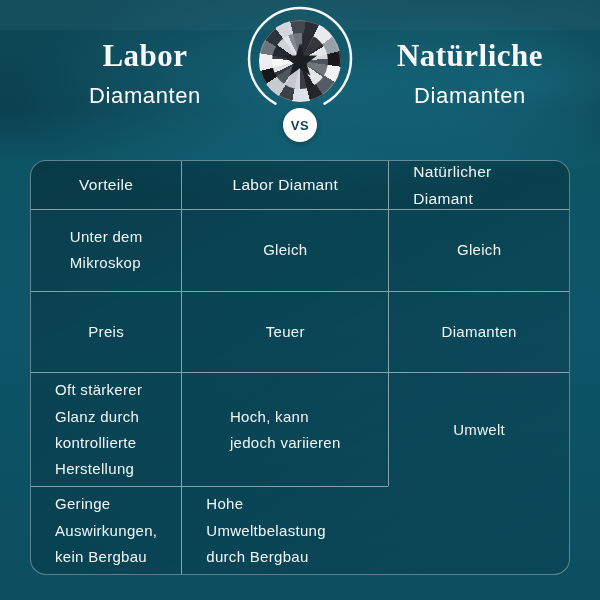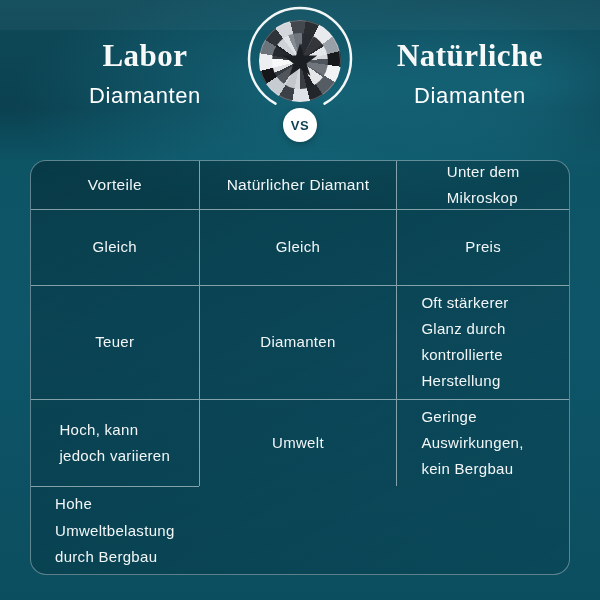--- a/index.html
+++ b/index.html
@@ -135,20 +135,21 @@
   <div class="diamond-photo"></div>
 
   <div class="vs-badge">
     <span>VS</span>
   </div>
 </div>
 
 <div class="cmp-table">
 
   <div class="cell head">Vorteile</div>
+  <div class="cell head">Labor Diamant</div>
   <div class="cell head">Natürlicher Diamant</div>
 
   <div class="cell">Unter dem
 Mikroskop</div>
   <div class="cell">Gleich</div>
   <div class="cell">Gleich</div>
 
   <div class="cell">Preis</div>
   <div class="cell">Teuer</div>
 

